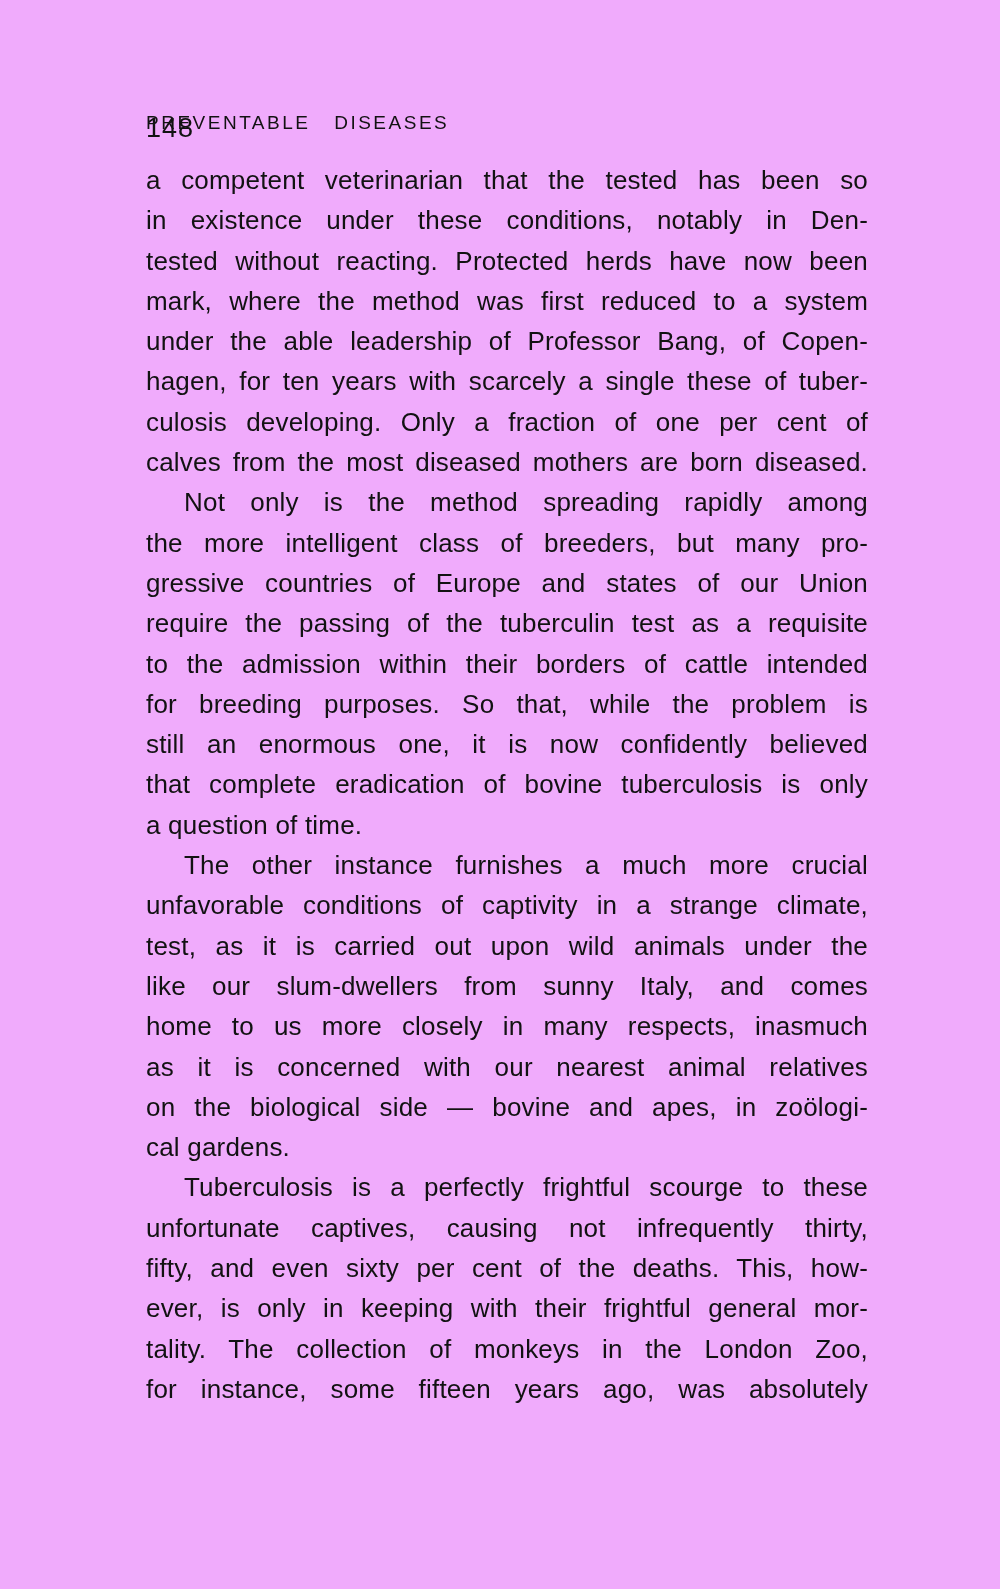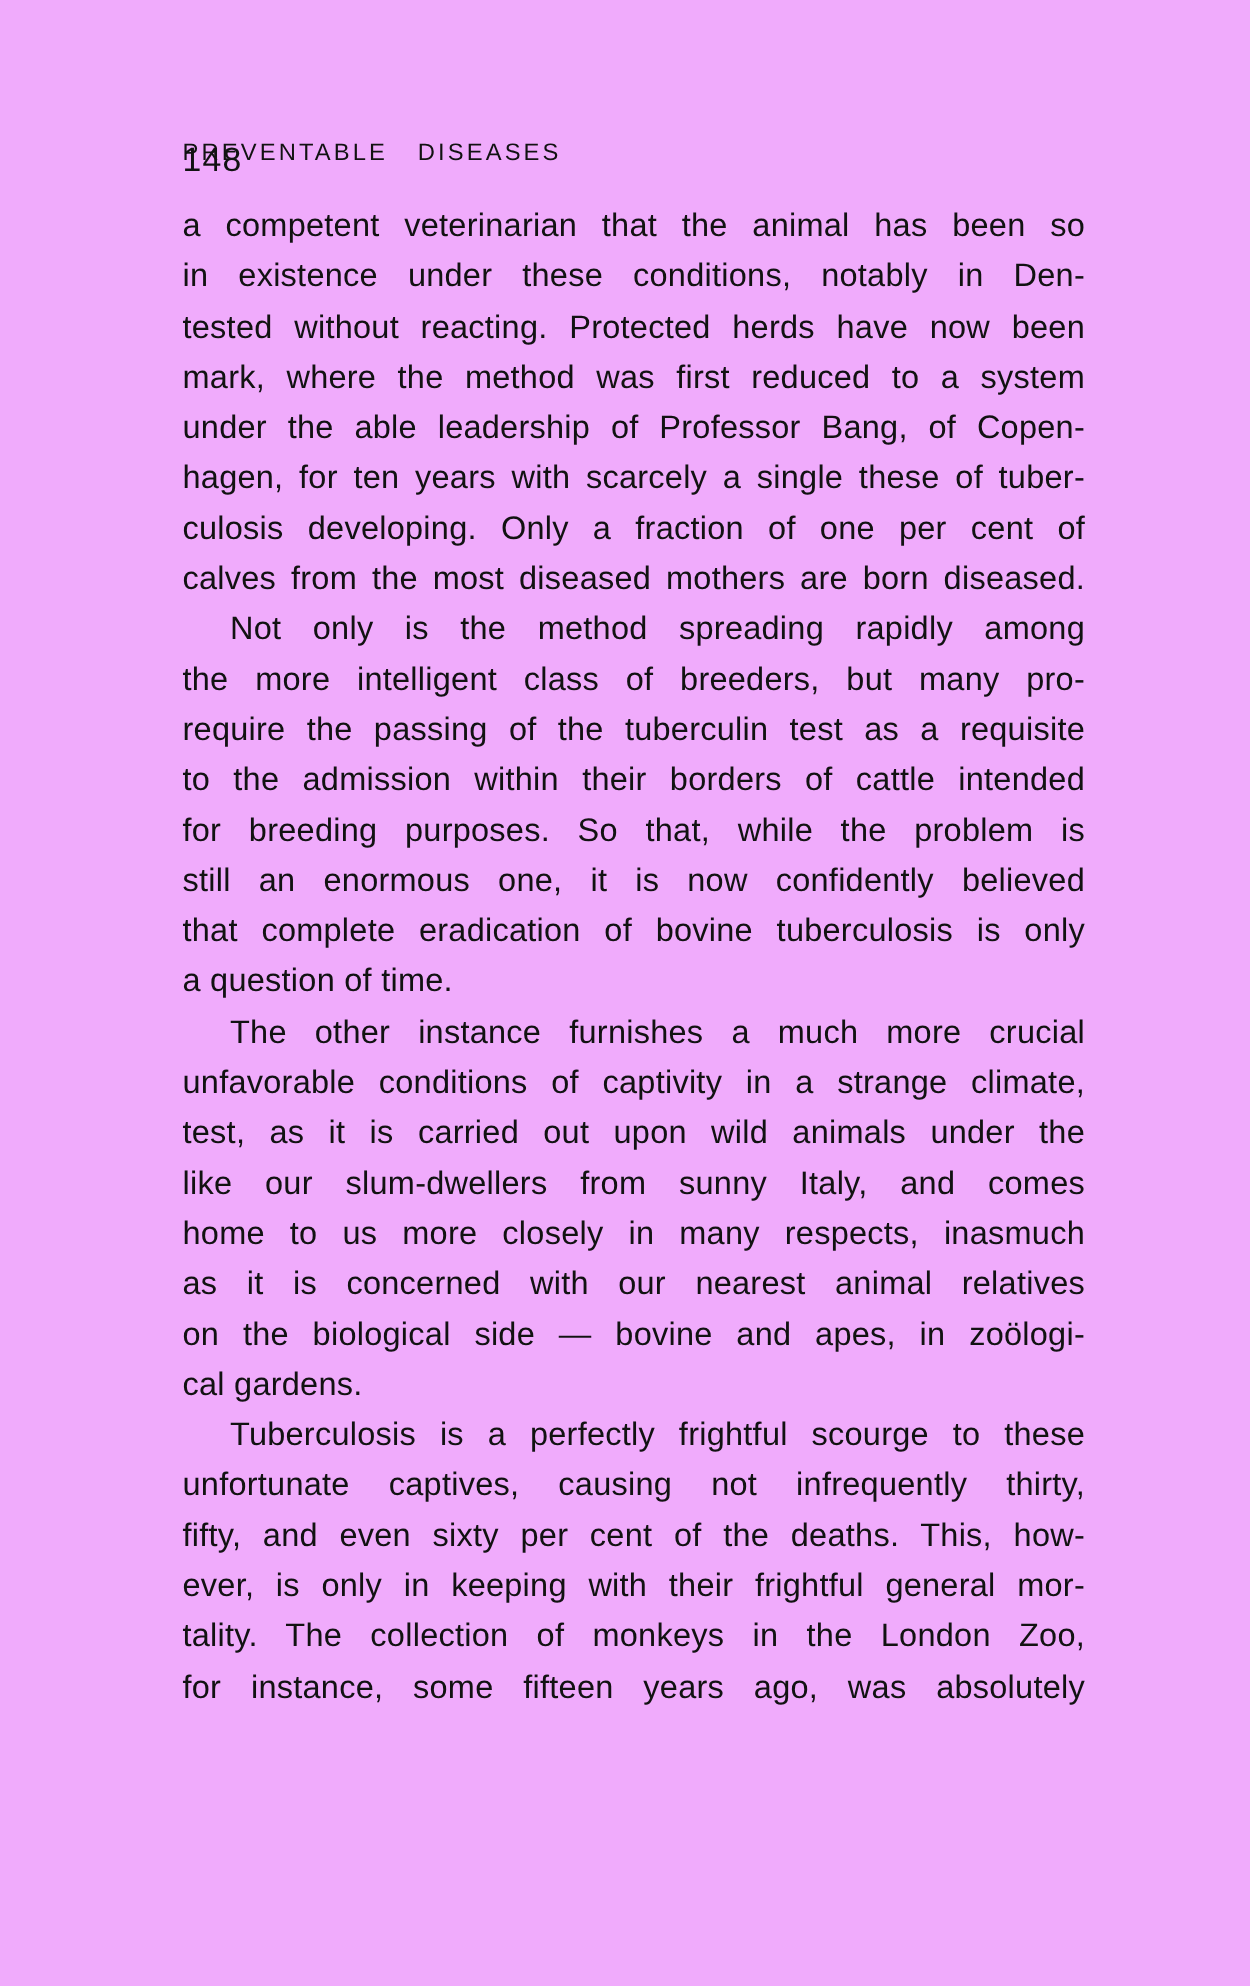--- a/index.html
+++ b/index.html
@@ -59,32 +59,33 @@
 </head>
 <body>
 
 <div class="page">
   <div class="running-head">
     <span class="page-number">148</span>
     <div class="head-title">PREVENTABLE DISEASES</div>
   </div>
   <main class="body-block">
       <div class="para">
-        <div class="line">a competent veterinarian that the animal has been so</div>
+        <div class="line">a competent veterinarian that the tested has been so</div>
         <div class="line">in existence under these conditions, notably in Den-</div>
         <div class="line">tested without reacting. Protected herds have now been</div>
         <div class="line">mark, where the method was first reduced to a system</div>
         <div class="line">under the able leadership of Professor Bang, of Copen-</div>
         <div class="line">hagen, for ten years with scarcely a single these of tuber-</div>
         <div class="line">culosis developing. Only a fraction of one per cent of</div>
         <div class="line">calves from the most diseased mothers are born diseased.</div>
       </div>
       <div class="para">
         <div class="line indent">Not only is the method spreading rapidly among</div>
         <div class="line">the more intelligent class of breeders, but many pro-</div>
+        <div class="line">gressive countries of Europe and states of our Union</div>
         <div class="line">require the passing of the tuberculin test as a requisite</div>
         <div class="line">to the admission within their borders of cattle intended</div>
         <div class="line">for breeding purposes. So that, while the problem is</div>
         <div class="line">still an enormous one, it is now confidently believed</div>
         <div class="line">that complete eradication of bovine tuberculosis is only</div>
         <div class="line no-just">a question of time.</div>
       </div>
       <div class="para">
         <div class="line indent">The other instance furnishes a much more crucial</div>
         <div class="line">unfavorable conditions of captivity in a strange climate,</div>

